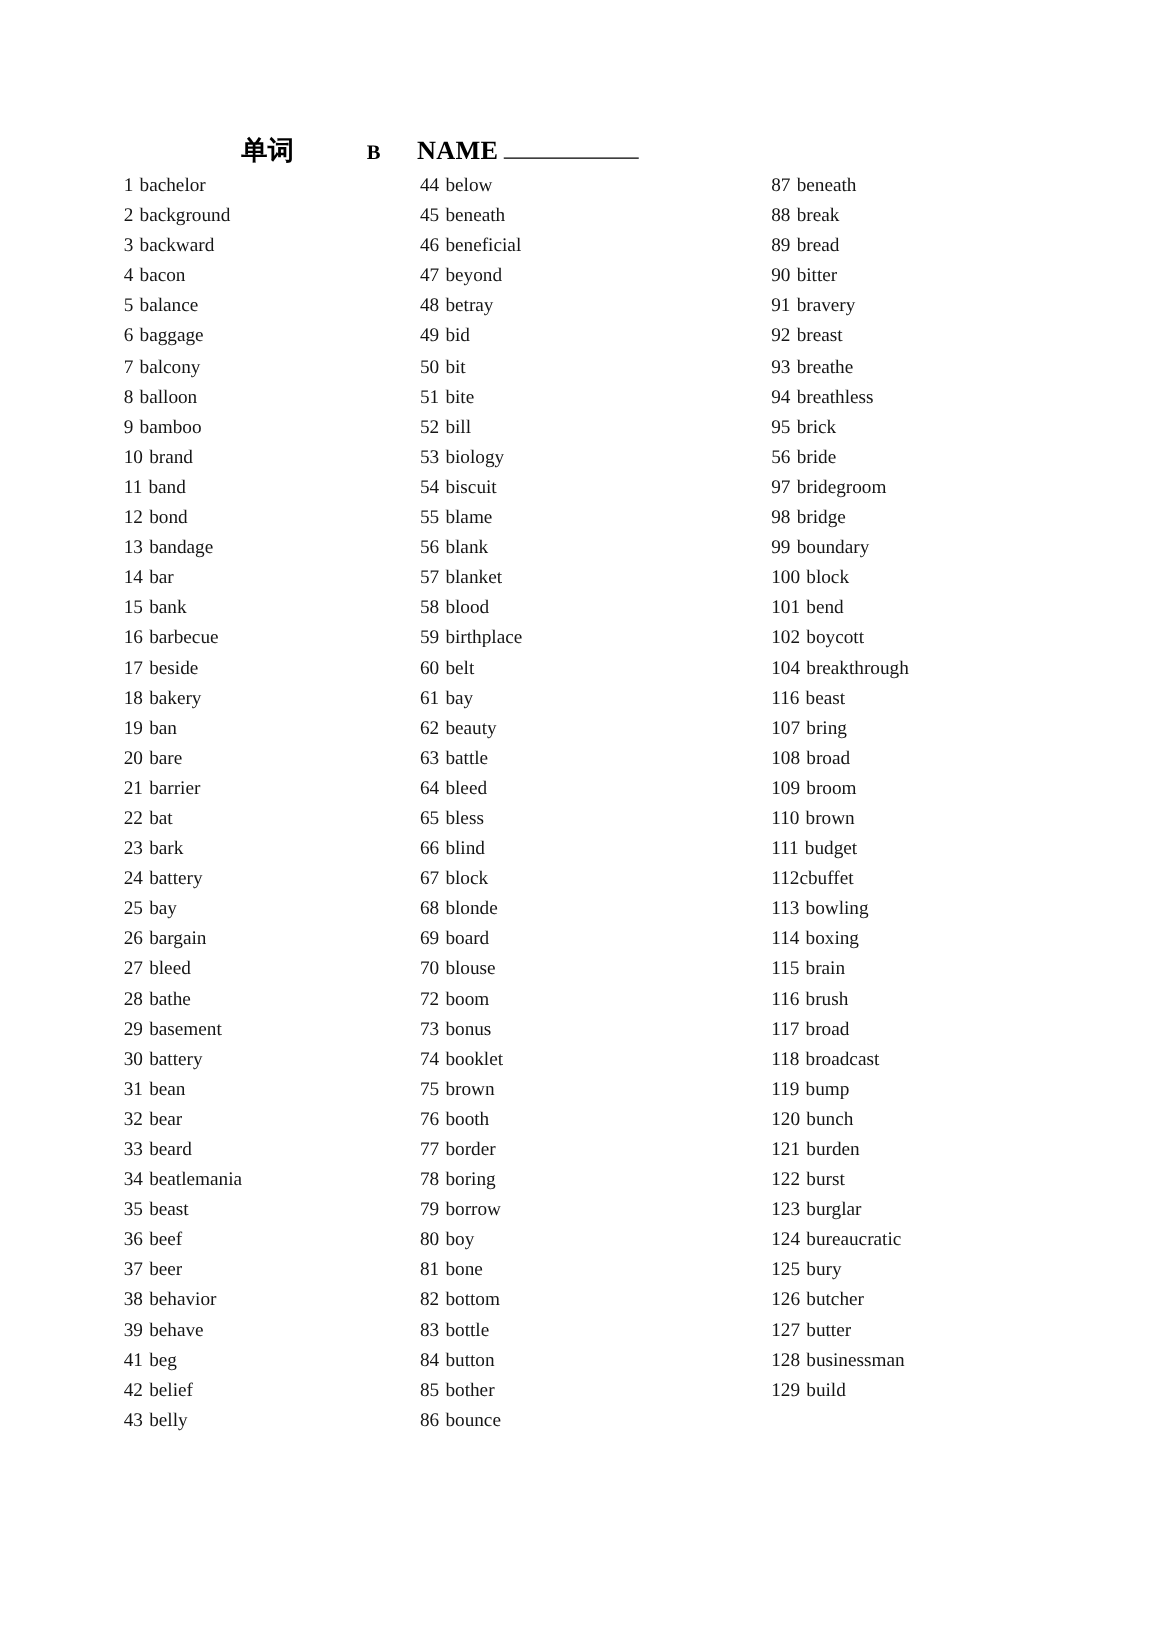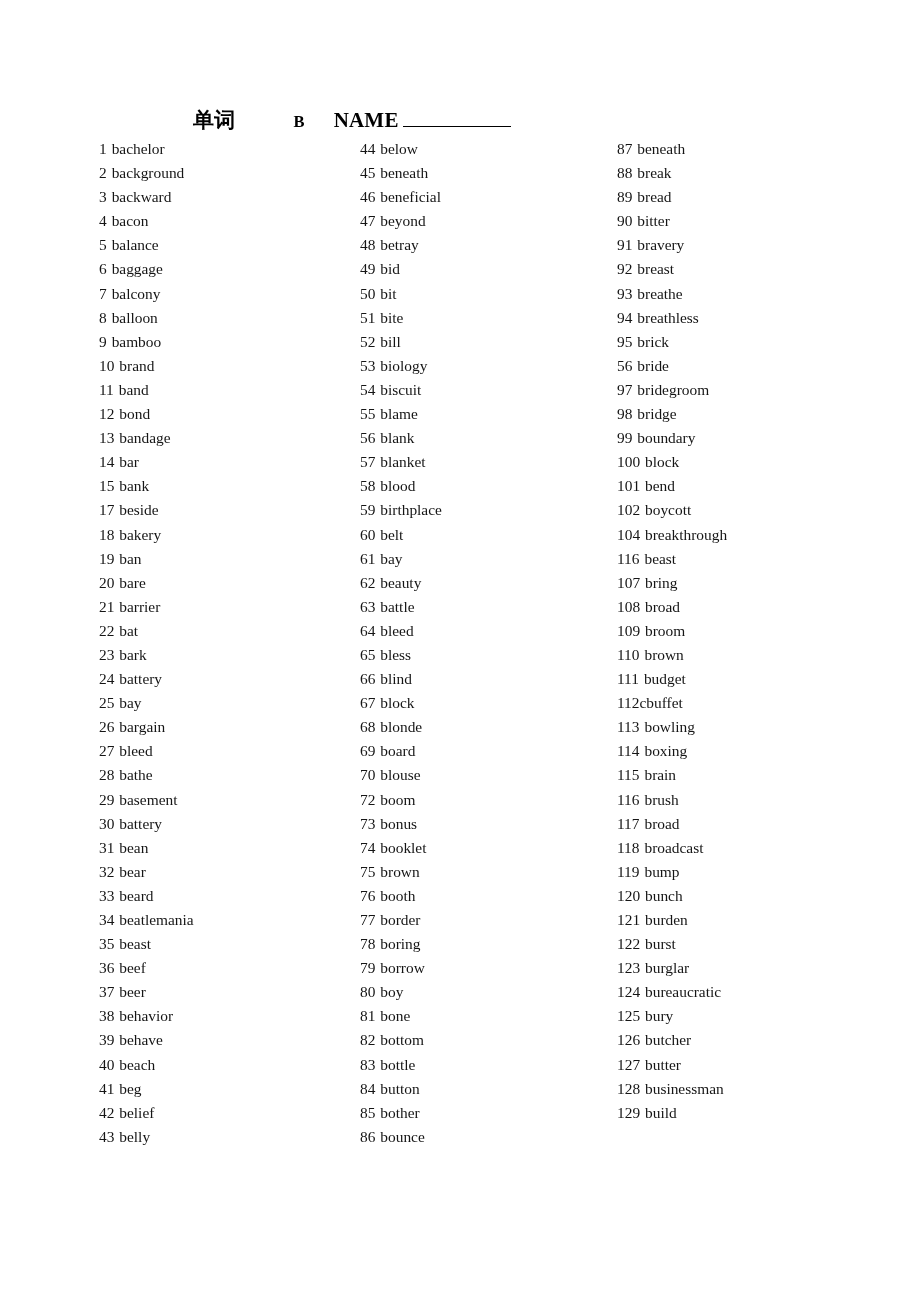--- a/index.html
+++ b/index.html
@@ -66,21 +66,21 @@
     left: 0;
     top: 137px;
     width: 920px;
     height: 1040px;
   }
   .col {
     position: absolute;
     top: 0;
   }
   .col-1 { left: 88px;  width: 250px; margin-left: 11px; }
-  .col-2 { left: 360px; width: 250px; }
+  .col-2 { left: 336px; width: 250px; }
   .col-3 { left: 617px; width: 260px; }
 
   .entry {
     font-size: 15.4px;
     line-height: 24.1px;
     height: 24.1px;
     white-space: nowrap;
     color: #151515;
   }
   .entry .num {
@@ -112,20 +112,21 @@
         <div class="entry"><span class="num">6</span><span class="word">baggage</span></div>
         <div class="entry"><span class="num">7</span><span class="word">balcony</span></div>
         <div class="entry"><span class="num">8</span><span class="word">balloon</span></div>
         <div class="entry"><span class="num">9</span><span class="word">bamboo</span></div>
         <div class="entry"><span class="num">10</span><span class="word">brand</span></div>
         <div class="entry"><span class="num">11</span><span class="word">band</span></div>
         <div class="entry"><span class="num">12</span><span class="word">bond</span></div>
         <div class="entry"><span class="num">13</span><span class="word">bandage</span></div>
         <div class="entry"><span class="num">14</span><span class="word">bar</span></div>
         <div class="entry"><span class="num">15</span><span class="word">bank</span></div>
+        <div class="entry"><span class="num">16</span><span class="word">barbecue</span></div>
         <div class="entry"><span class="num">17</span><span class="word">beside</span></div>
         <div class="entry"><span class="num">18</span><span class="word">bakery</span></div>
         <div class="entry"><span class="num">19</span><span class="word">ban</span></div>
         <div class="entry"><span class="num">20</span><span class="word">bare</span></div>
         <div class="entry"><span class="num">21</span><span class="word">barrier</span></div>
         <div class="entry"><span class="num">22</span><span class="word">bat</span></div>
         <div class="entry"><span class="num">23</span><span class="word">bark</span></div>
         <div class="entry"><span class="num">24</span><span class="word">battery</span></div>
         <div class="entry"><span class="num">25</span><span class="word">bay</span></div>
         <div class="entry"><span class="num">26</span><span class="word">bargain</span></div>
@@ -135,21 +136,20 @@
         <div class="entry"><span class="num">30</span><span class="word">battery</span></div>
         <div class="entry"><span class="num">31</span><span class="word">bean</span></div>
         <div class="entry"><span class="num">32</span><span class="word">bear</span></div>
         <div class="entry"><span class="num">33</span><span class="word">beard</span></div>
         <div class="entry"><span class="num">34</span><span class="word">beatlemania</span></div>
         <div class="entry"><span class="num">35</span><span class="word">beast</span></div>
         <div class="entry"><span class="num">36</span><span class="word">beef</span></div>
         <div class="entry"><span class="num">37</span><span class="word">beer</span></div>
         <div class="entry"><span class="num">38</span><span class="word">behavior</span></div>
         <div class="entry"><span class="num">39</span><span class="word">behave</span></div>
-        <div class="entry"><span class="num">40</span><span class="word">beach</span></div>
         <div class="entry"><span class="num">41</span><span class="word">beg</span></div>
         <div class="entry"><span class="num">42</span><span class="word">belief</span></div>
         <div class="entry"><span class="num">43</span><span class="word">belly</span></div>
       </div>
     <div class="col col-2">
         <div class="entry"><span class="num">44</span><span class="word">below</span></div>
         <div class="entry"><span class="num">45</span><span class="word">beneath</span></div>
         <div class="entry"><span class="num">46</span><span class="word">beneficial</span></div>
         <div class="entry"><span class="num">47</span><span class="word">beyond</span></div>
         <div class="entry"><span class="num">48</span><span class="word">betray</span></div>

